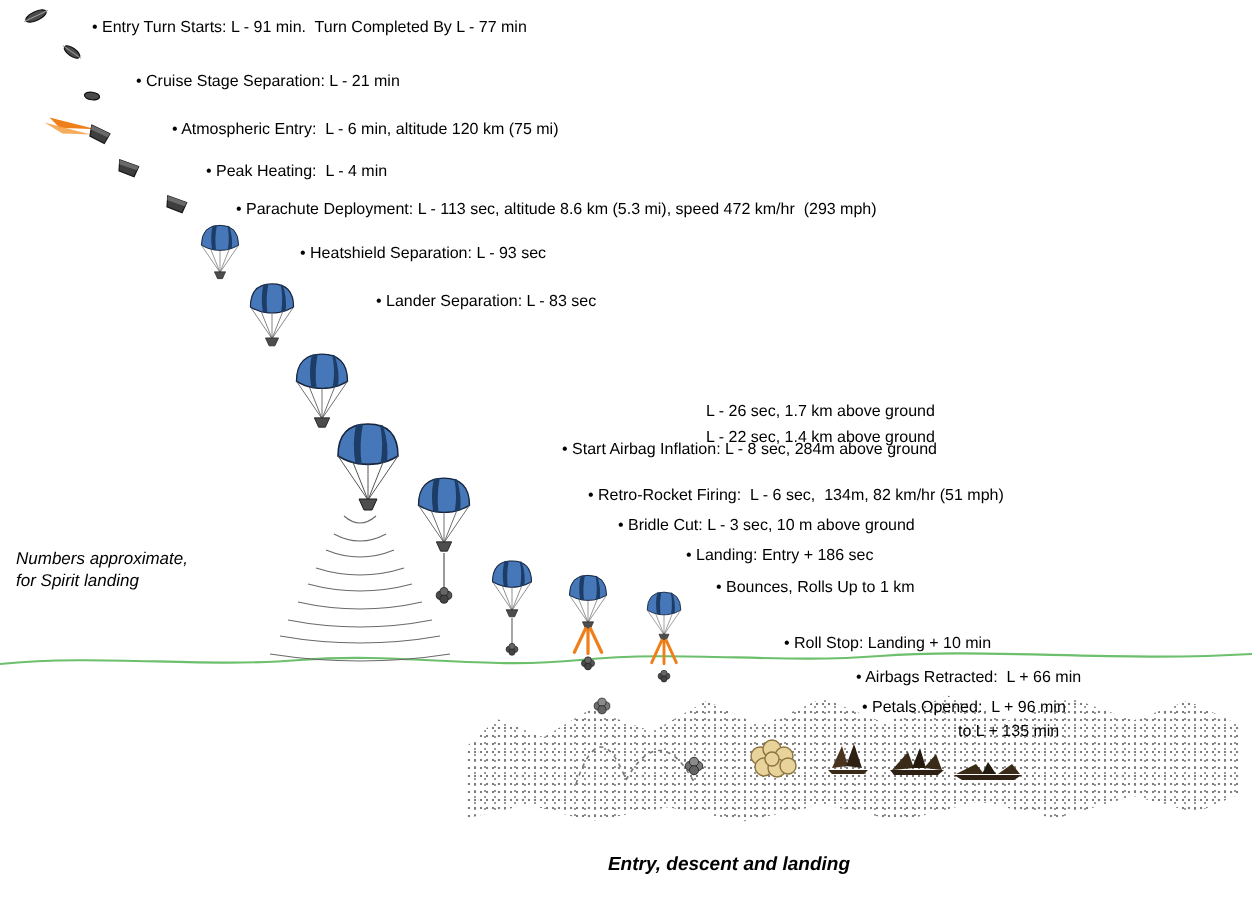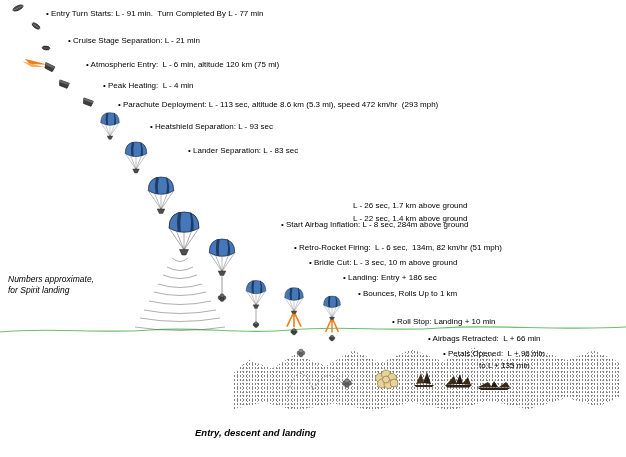--- a/index.html
+++ b/index.html
@@ -5,21 +5,21 @@
   * { margin:0; padding:0; box-sizing:border-box; }
   html,body { background:#ffffff; }
   .canvas {
     position:relative; width:626px; height:457px; background:#fff; overflow:hidden;
     font-family:"Liberation Sans", sans-serif; color:#000;
   }
   .scene { position:absolute; left:0; top:0; }
   .label { position:absolute; font-size:8px; line-height:10px; white-space:pre; color:#000; }
   .note  { position:absolute; left:8px; top:250px; font-size:8.5px; font-style:italic; line-height:11px;margin-top:24px; }
   .caption {
-    position:absolute; left:195px; top:427px; width:230px; text-align:left;
+    position:absolute; left:195px; top:427px; width:230px; text-align:right;
     font-size:9.5px; font-style:italic; font-weight:bold;
   }
   .stipple {
     position:absolute; left:233px; top:342px; width:388px; height:70px;
     background-image:
       radial-gradient(circle, #7d7d7d 0.55px, rgba(255,255,255,0) 0.8px),
       radial-gradient(circle, #989898 0.5px, rgba(255,255,255,0) 0.75px);
     background-size: 3px 4px, 5px 3px;
     background-position: 0 0, 2px 1px;
     clip-path: polygon(0% 45%, 4% 25%, 10% 38%, 16% 18%, 24% 34%, 31% 12%, 38% 30%,
@@ -169,21 +169,21 @@
   <div class="label" style="left:188px;top:146px">• Lander Separation: L - 83 sec</div>
   <div class="label" style="left:353px;top:201px">L - 26 sec, 1.7 km above ground</div>
   <div class="label" style="left:353px;top:214px">L - 22 sec, 1.4 km above ground</div>
   <div class="label" style="left:281px;top:220px">• Start Airbag Inflation: L - 8 sec, 284m above ground</div>
   <div class="label" style="left:294px;top:243px">• Retro-Rocket Firing:  L - 6 sec,  134m, 82 km/hr (51 mph)</div>
   <div class="label" style="left:309px;top:258px">• Bridle Cut: L - 3 sec, 10 m above ground</div>
   <div class="label" style="left:343px;top:273px">• Landing: Entry + 186 sec</div>
   <div class="label" style="left:358px;top:289px">• Bounces, Rolls Up to 1 km</div>
   <div class="label" style="left:392px;top:317px">• Roll Stop: Landing + 10 min</div>
   <div class="label" style="left:428px;top:334px">• Airbags Retracted:  L + 66 min</div>
-  <div class="label" style="left:443px;top:349px">• Petals Opened:  L + 96 min</div>
+  <div class="label" style="left:431px;top:349px">• Petals Opened:  L + 96 min</div>
   <div class="label" style="left:479px;top:361px">to L + 135 min</div>
 
   <div class="note">
     <div>Numbers approximate,</div>
     <div>for Spirit landing</div>
   </div>
 
   <div class="caption">Entry, descent and landing</div>
 
 </div>

